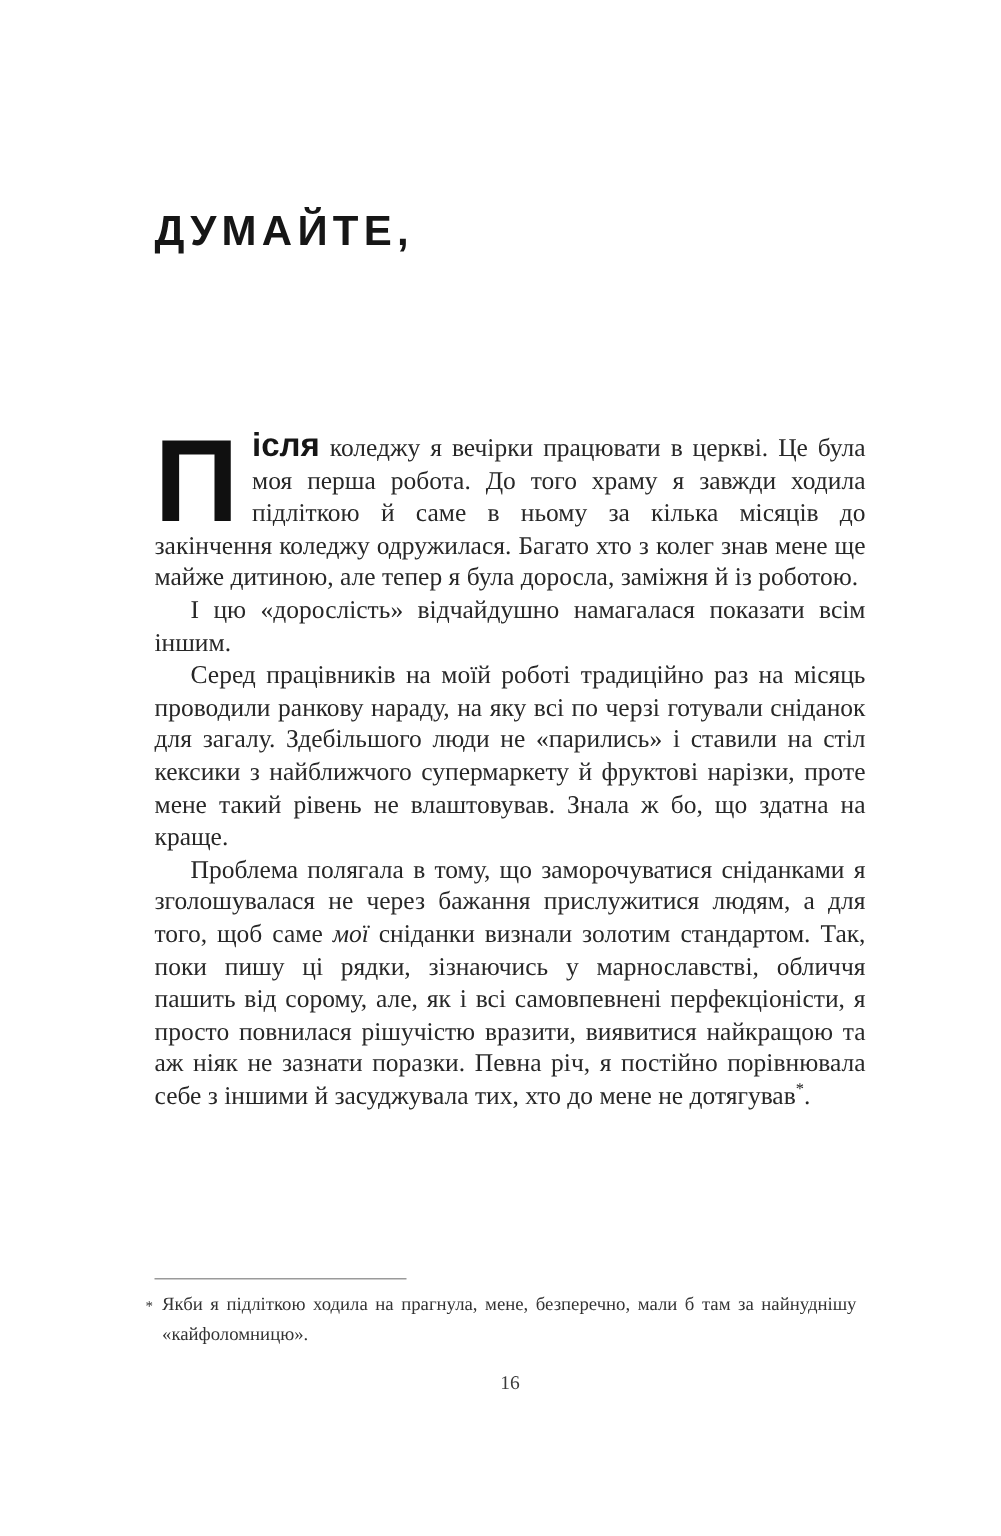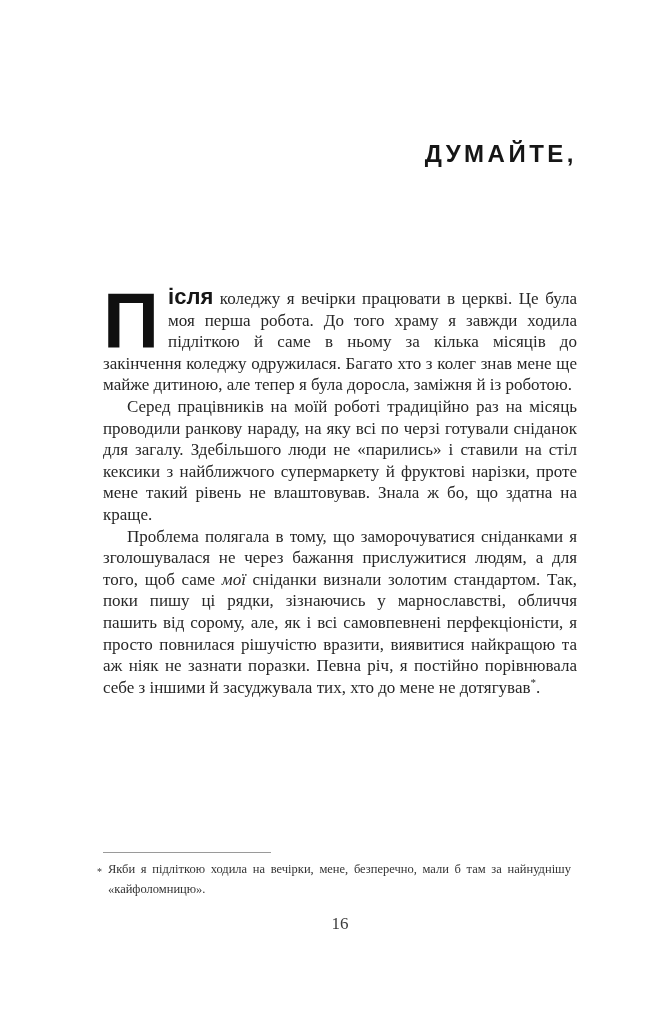--- a/index.html
+++ b/index.html
@@ -13,24 +13,24 @@
     height: 1024px;
     background: #ffffff;
     overflow: hidden;
     font-family: "Liberation Serif", serif;
   }
   .chapter-title {
     position: absolute;
     top: 136px;
     left: 103px;
     width: 474px;
-    text-align: right;
+    text-align: left;
     font-family: "Liberation Sans", sans-serif;
     font-weight: 700;
-    font-size: 24px;
+    font-size: 28px;
     line-height: 36px;
     letter-spacing: 3.5px;
     text-transform: uppercase;
     color: #161616;
   }
   .body-text {
     position: absolute;
     top: 286px;
     left: 103px;
     width: 474px;
@@ -96,41 +96,42 @@
   }
   .footnote-body {
     flex: 1 1 auto;
   }
   .page-number {
     position: absolute;
     top: 914px;
     left: 103px;
     width: 474px;
     text-align: center;
-    font-size: 17px;
+    font-size: 13px;
     color: #3c3c3c;
   }
 </style>
 </head>
 <body>
 
 <div class="page">
 
   <div class="chapter-title">
     <div>Думайте,</div>
   </div>
 
   <div class="body-text">
     <p><span class="dropcap">П</span><span class="bold-lead">ісля</span><span> коледжу я вечірки працювати в церкві. Це була моя перша робота. До того храму я завжди ходила підліткою й саме в ньому за кілька місяців до закінчення коледжу одружилася. Багато хто з колег знав мене ще майже дитиною, але тепер я була доросла, заміжня й із роботою.</span></p>
+    <p class="indented">І цю «дорослість» відчайдушно намагалася показати всім іншим.</p>
     <p class="indented">Серед працівників на моїй роботі традиційно раз на місяць проводили ранкову нараду, на яку всі по черзі готували сніданок для загалу. Здебільшого люди не «парились» і ставили на стіл кексики з найближчого супермаркету й фруктові нарізки, проте мене такий рівень не влаштовував. Знала ж бо, що здатна на краще.</p>
     <p class="indented"><span>Проблема полягала в тому, що заморочуватися сніданками я зголошувалася не через бажання прислужитися людям, а для того, щоб саме </span><span class="italic-word">мої</span><span> сніданки визнали золотим стандартом. Так, поки пишу ці рядки, зізнаючись у марнославстві, обличчя пашить від сорому, але, як і всі самовпевнені перфекціоністи, я просто повнилася рішучістю вразити, виявитися найкращою та аж ніяк не зазнати поразки. Певна річ, я постійно порівнювала себе з іншими й засуджувала тих, хто до мене не дотягував</span><span class="footnote-ref">*</span><span>.</span></p>
   </div>
 
   <div class="footnote-rule"></div>
 
   <div class="footnote">
     <span class="footnote-marker">*</span>
-    <span class="footnote-body">Якби я підліткою ходила на вечірки, мене, безперечно, мали б там за найнуднішу «кайфоломницю».</span>
+    <span class="footnote-body">Якби я підліткою ходила на прагнула, мене, безперечно, мали б там за найнуднішу «кайфоломницю».</span>
   </div>
 
   <div class="page-number">16</div>
 
 </div>
 
 </body></html>

